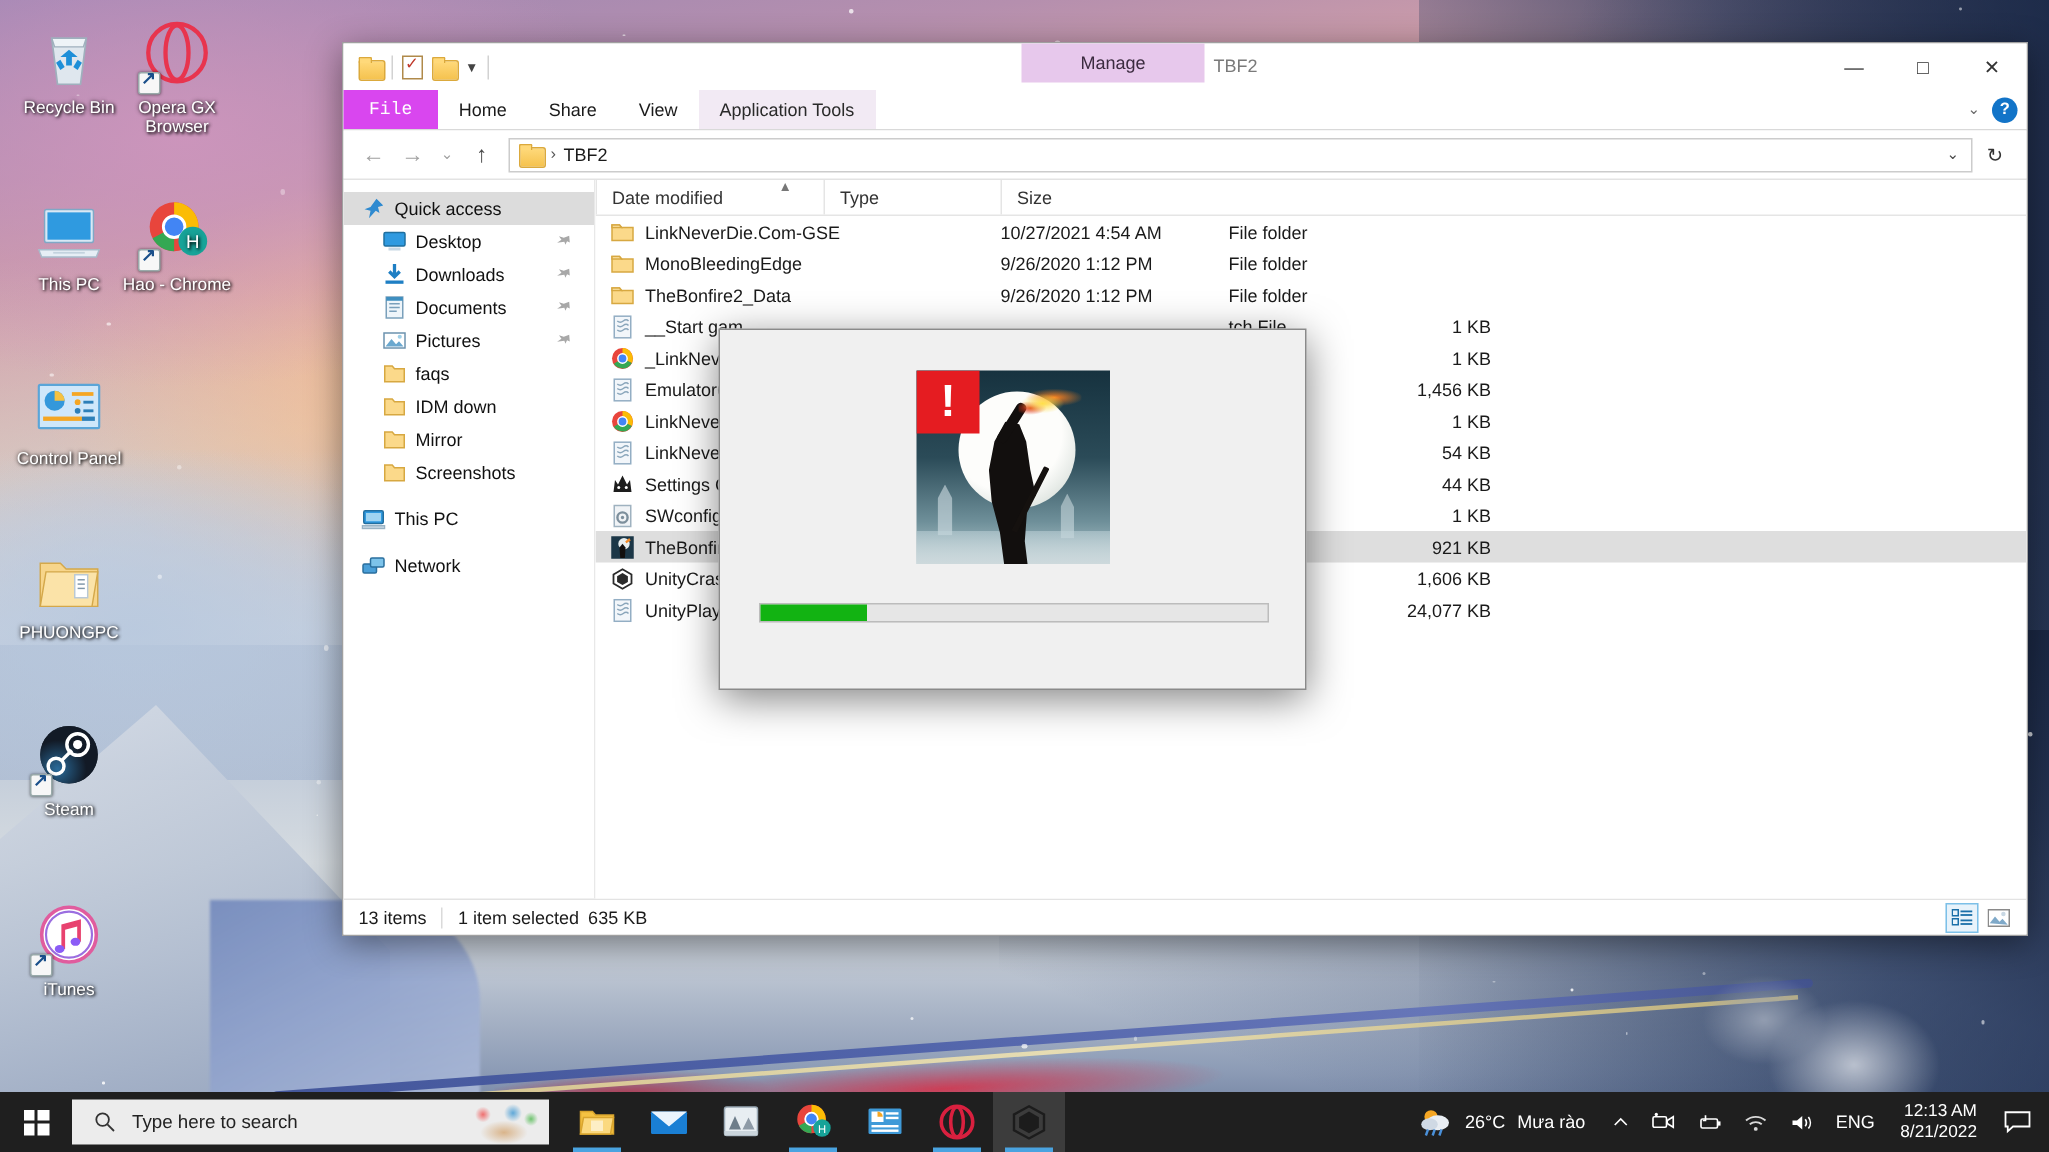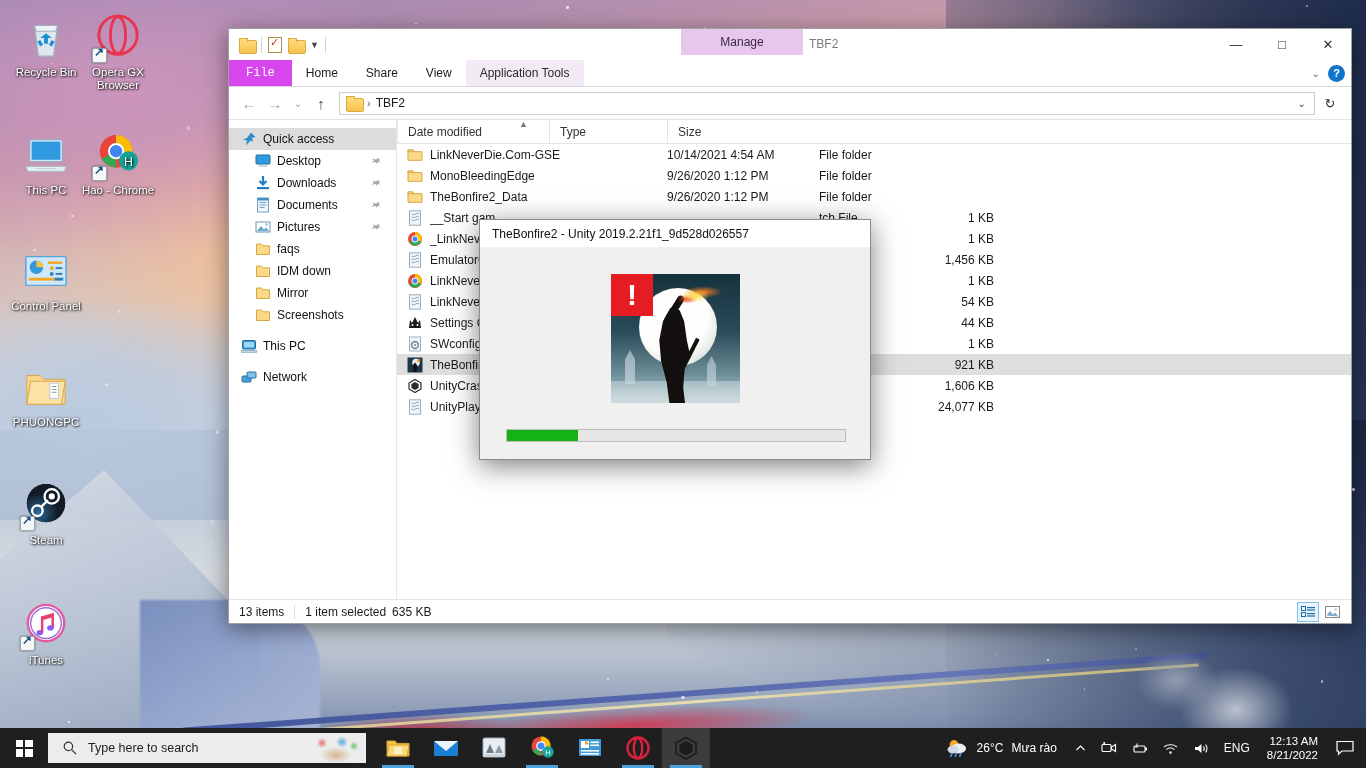--- a/index.html
+++ b/index.html
@@ -667,21 +667,21 @@
       </div>
       <div id="filerows">
           <div class="frow">
             <div class="f-name">
               <span class="fico"><svg viewBox="0 0 16 16" width="16" height="16">
                   <path d="M1 3 h5 l1.4 1.7 H15 V13.3 H1 Z" fill="#fbd98a" stroke="#d7a841"></path>
                   <path d="M1 3 h5 l1.4 1.7 H1 Z" fill="#ffe9ae" stroke="#d7a841"></path>
                 </svg></span>
               <span>LinkNeverDie.Com-GSE</span>
             </div>
-            <div class="f-date">10/14/2021 4:54 AM</div>
+            <div class="f-date">10/27/2021 4:54 AM</div>
             <div class="f-type">File folder</div>
             <div class="f-size"></div>
           </div>
           <div class="frow">
             <div class="f-name">
               <span class="fico"><svg viewBox="0 0 16 16" width="16" height="16">
                   <path d="M1 3 h5 l1.4 1.7 H15 V13.3 H1 Z" fill="#fbd98a" stroke="#d7a841"></path>
                   <path d="M1 3 h5 l1.4 1.7 H1 Z" fill="#ffe9ae" stroke="#d7a841"></path>
                 </svg></span>
               <span>MonoBleedingEdge</span>
@@ -864,21 +864,20 @@
           <rect x="0.5" y="0.5" width="14" height="11" fill="#fff" stroke="#8a8a8a"></rect>
           <path d="M1.5 9.5 L5 5 L8 8.5 L10 6.5 L13.5 10.5 Z" fill="#7fa9c9"></path>
           <circle cx="10.6" cy="3.3" r="1.5" fill="#c9d8e4"></circle>
         </svg>
       </div>
     </div>
   </div>
 </div>
 
 <div id="unity-dlg">
-  <div class="dlg-title">TheBonfire2 - Unity 2019.2.21f1_9d528d026557</div>
   <div class="dlg-body">
     <div class="splash">
       <div class="moon"></div>
       <div class="twr1"></div>
       <div class="twr2"></div>
       <div class="ground"></div>
       <div class="figure"></div>
       <div class="arm"></div>
       <div class="sword"></div>
       <div class="torch"></div>

